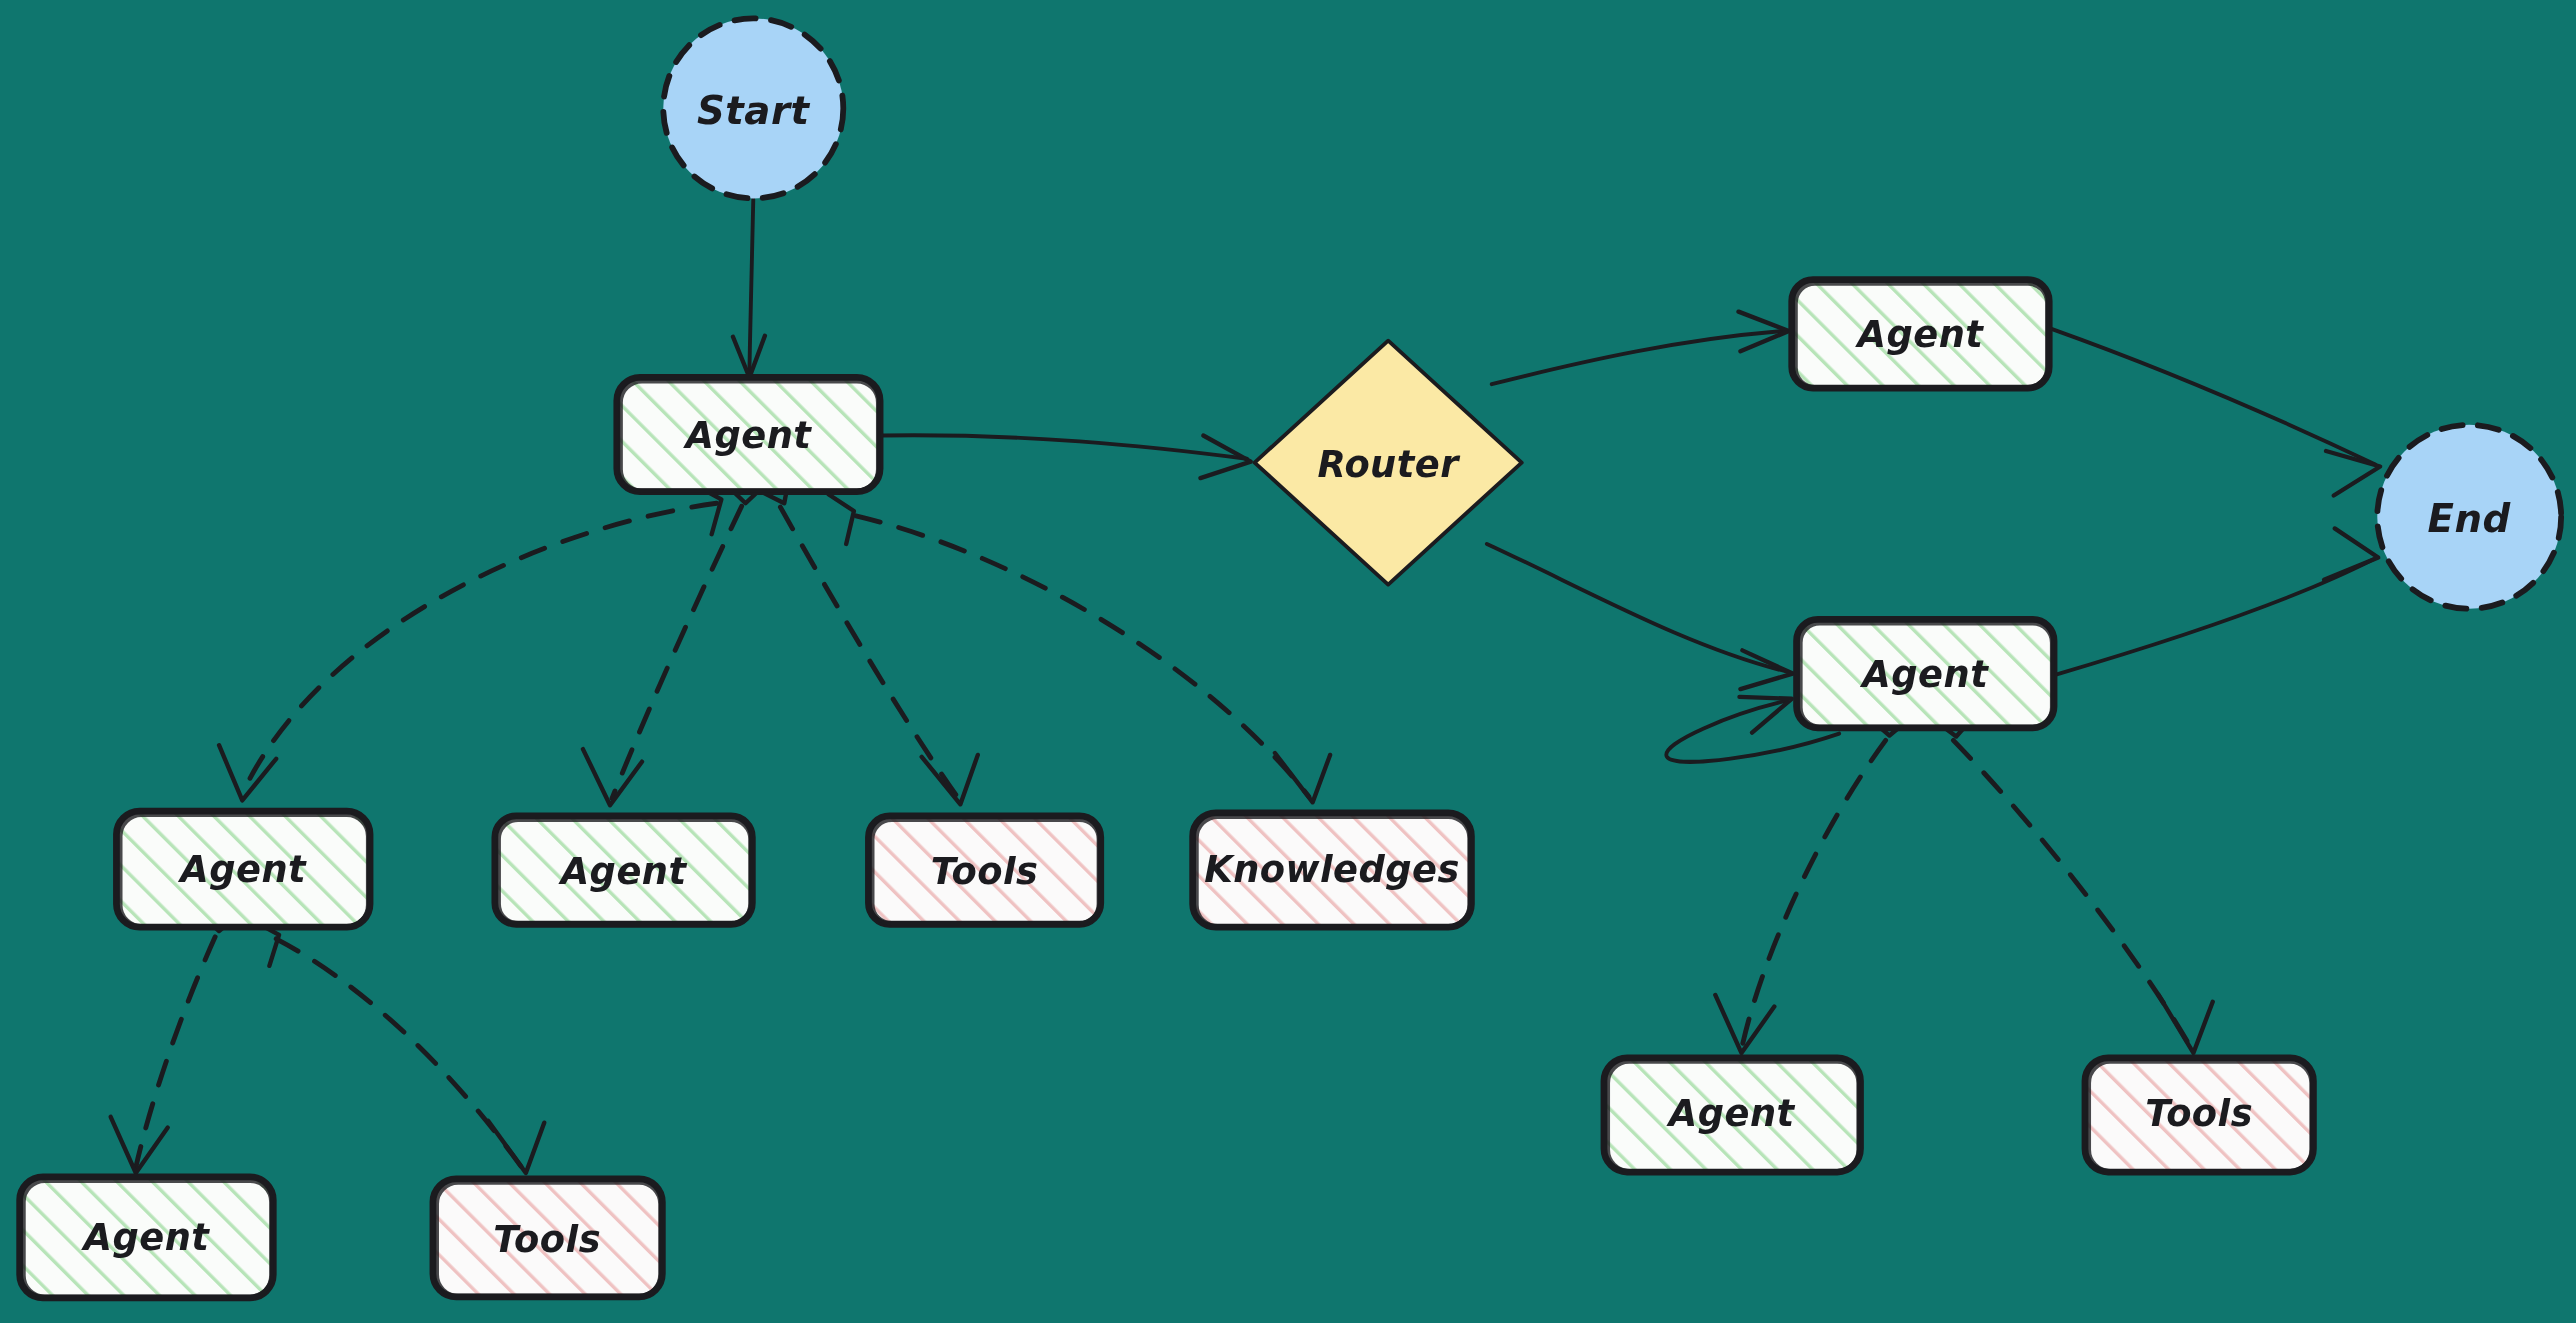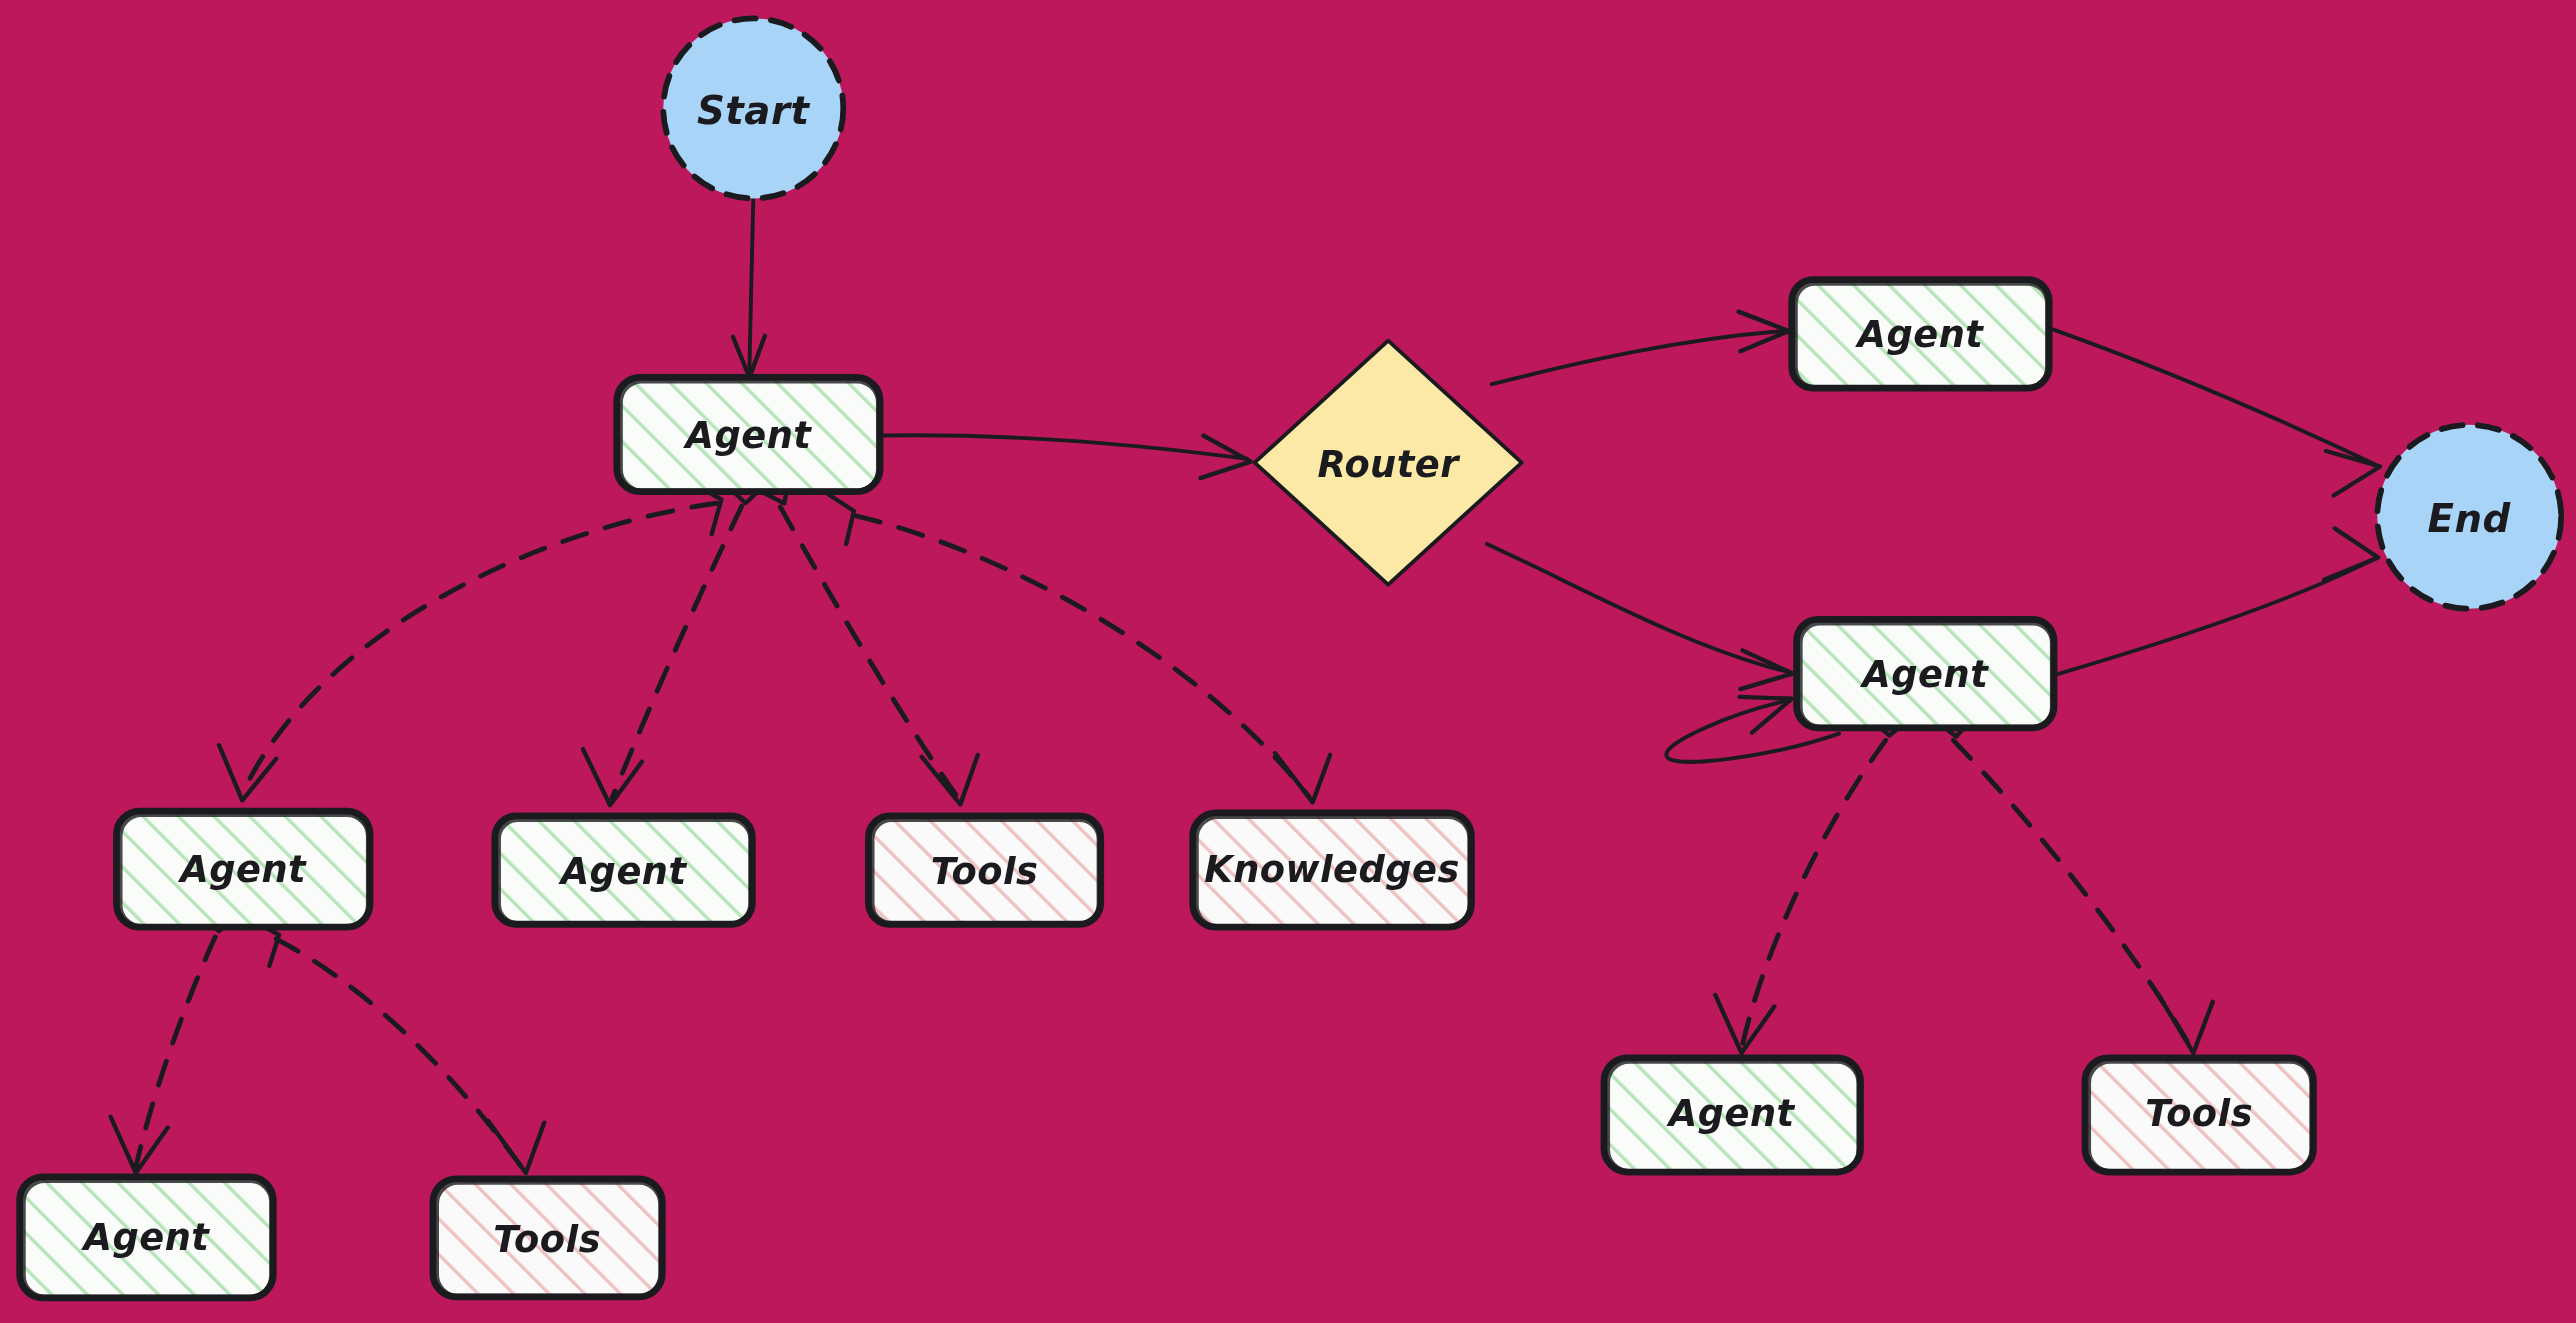--- a/index.html
+++ b/index.html
@@ -4,21 +4,21 @@
 <style>
   html, body {
     margin: 0;
     padding: 0;
     background: #f7f9fb;
   }
   #canvas-wrap {
     position: relative;
     width: 2576px;
     height: 1323px;
-    background: #be185d;
+    background: #0f766e;
     overflow: hidden;
     font-family: "DejaVu Sans", sans-serif;
   }
   svg#diagram {
     position: absolute;
     top: 0; left: 0;
     width: 2576px;
     height: 1323px;
     display: block;
   }

